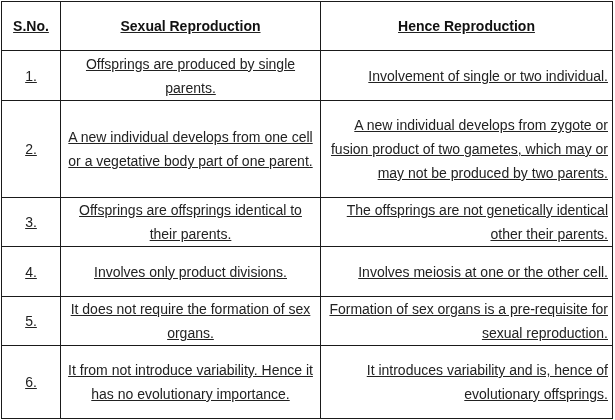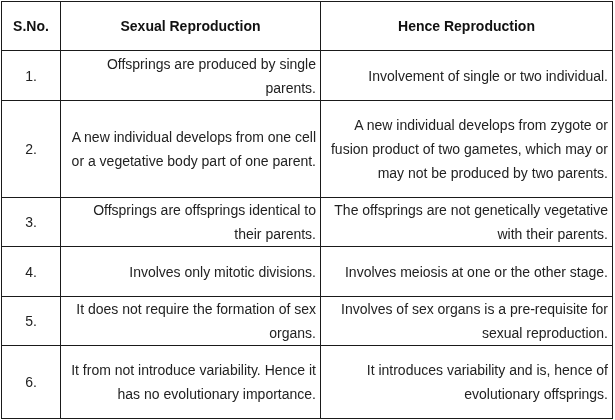--- a/index.html
+++ b/index.html
@@ -4,29 +4,30 @@
 <style>
   html, body { margin: 0; padding: 0; background: #ffffff; }
   body { width: 615px; height: 420px; overflow: hidden; }
   .tbl {
     position: absolute; left: 1px; top: 1px;
     border-collapse: collapse;
     font-family: "Liberation Sans", sans-serif;
     color: #222222;
     font-size: 14px;
     line-height: 24px;
+    text-decoration: underline;
   }
   .tbl td, .tbl th {
     border: 1.5px solid #1a1a1a;
     padding: 0 4px;
     vertical-align: middle;
   }
   .tbl th { font-weight: bold; text-align: center; font-size: 14px; color: #111; }
   .c1 { width: 50px; text-align: center; }
-  .c2 { width: 251px; text-align: right; }
+  .c2 { width: 251px; text-align: center; }
   .c3 { width: 283px; text-align: right; }
   .tbl td.c1 { text-align: center; }
   tr.h { height: 49px; }
   tr.r1 { height: 50px; }
   tr.r2 { height: 97px; }
   tr.r3 { height: 48px; }
   tr.r4 { height: 50px; }
   tr.r5 { height: 49px; }
   tr.r6 { height: 73px; }
 </style>
@@ -46,31 +47,31 @@
     <td class="c3">Involvement of single or two individual.</td>
   </tr>
   <tr class="r2">
     <td class="c1">2.</td>
     <td class="c2">A new individual develops from one cell or a vegetative body part of one parent.</td>
     <td class="c3">A new individual develops from zygote or fusion product of two gametes, which may or may not be produced by two parents.</td>
   </tr>
   <tr class="r3">
     <td class="c1">3.</td>
     <td class="c2">Offsprings are offsprings identical to their parents.</td>
-    <td class="c3">The offsprings are not genetically vegetative with their parents.</td>
+    <td class="c3">The offsprings are not genetically identical other their parents.</td>
   </tr>
   <tr class="r4">
     <td class="c1">4.</td>
-    <td class="c2">Involves only mitotic divisions.</td>
-    <td class="c3">Involves meiosis at one or the other stage.</td>
+    <td class="c2">Involves only product divisions.</td>
+    <td class="c3">Involves meiosis at one or the other cell.</td>
   </tr>
   <tr class="r5">
     <td class="c1">5.</td>
     <td class="c2">It does not require the formation of sex organs.</td>
-    <td class="c3">Involves of sex organs is a pre-requisite for sexual reproduction.</td>
+    <td class="c3">Formation of sex organs is a pre-requisite for sexual reproduction.</td>
   </tr>
   <tr class="r6">
     <td class="c1">6.</td>
     <td class="c2">It from not introduce variability. Hence it has no evolutionary importance.</td>
     <td class="c3">It introduces variability and is, hence of evolutionary offsprings.</td>
   </tr>
 </tbody>
   </table>
 
 </body></html>

